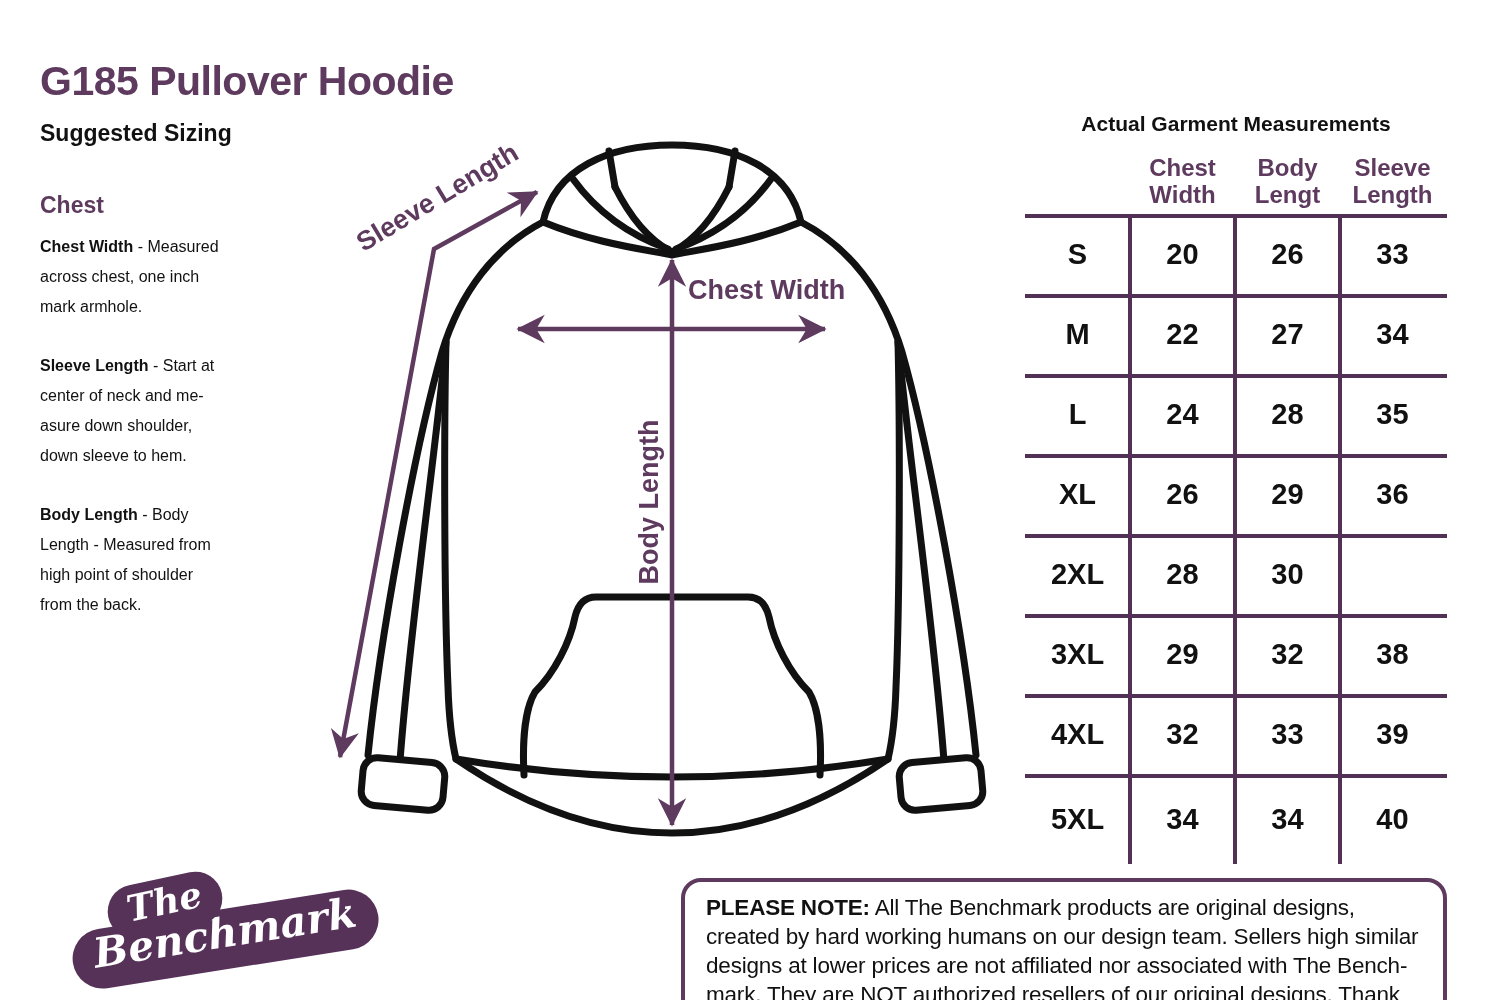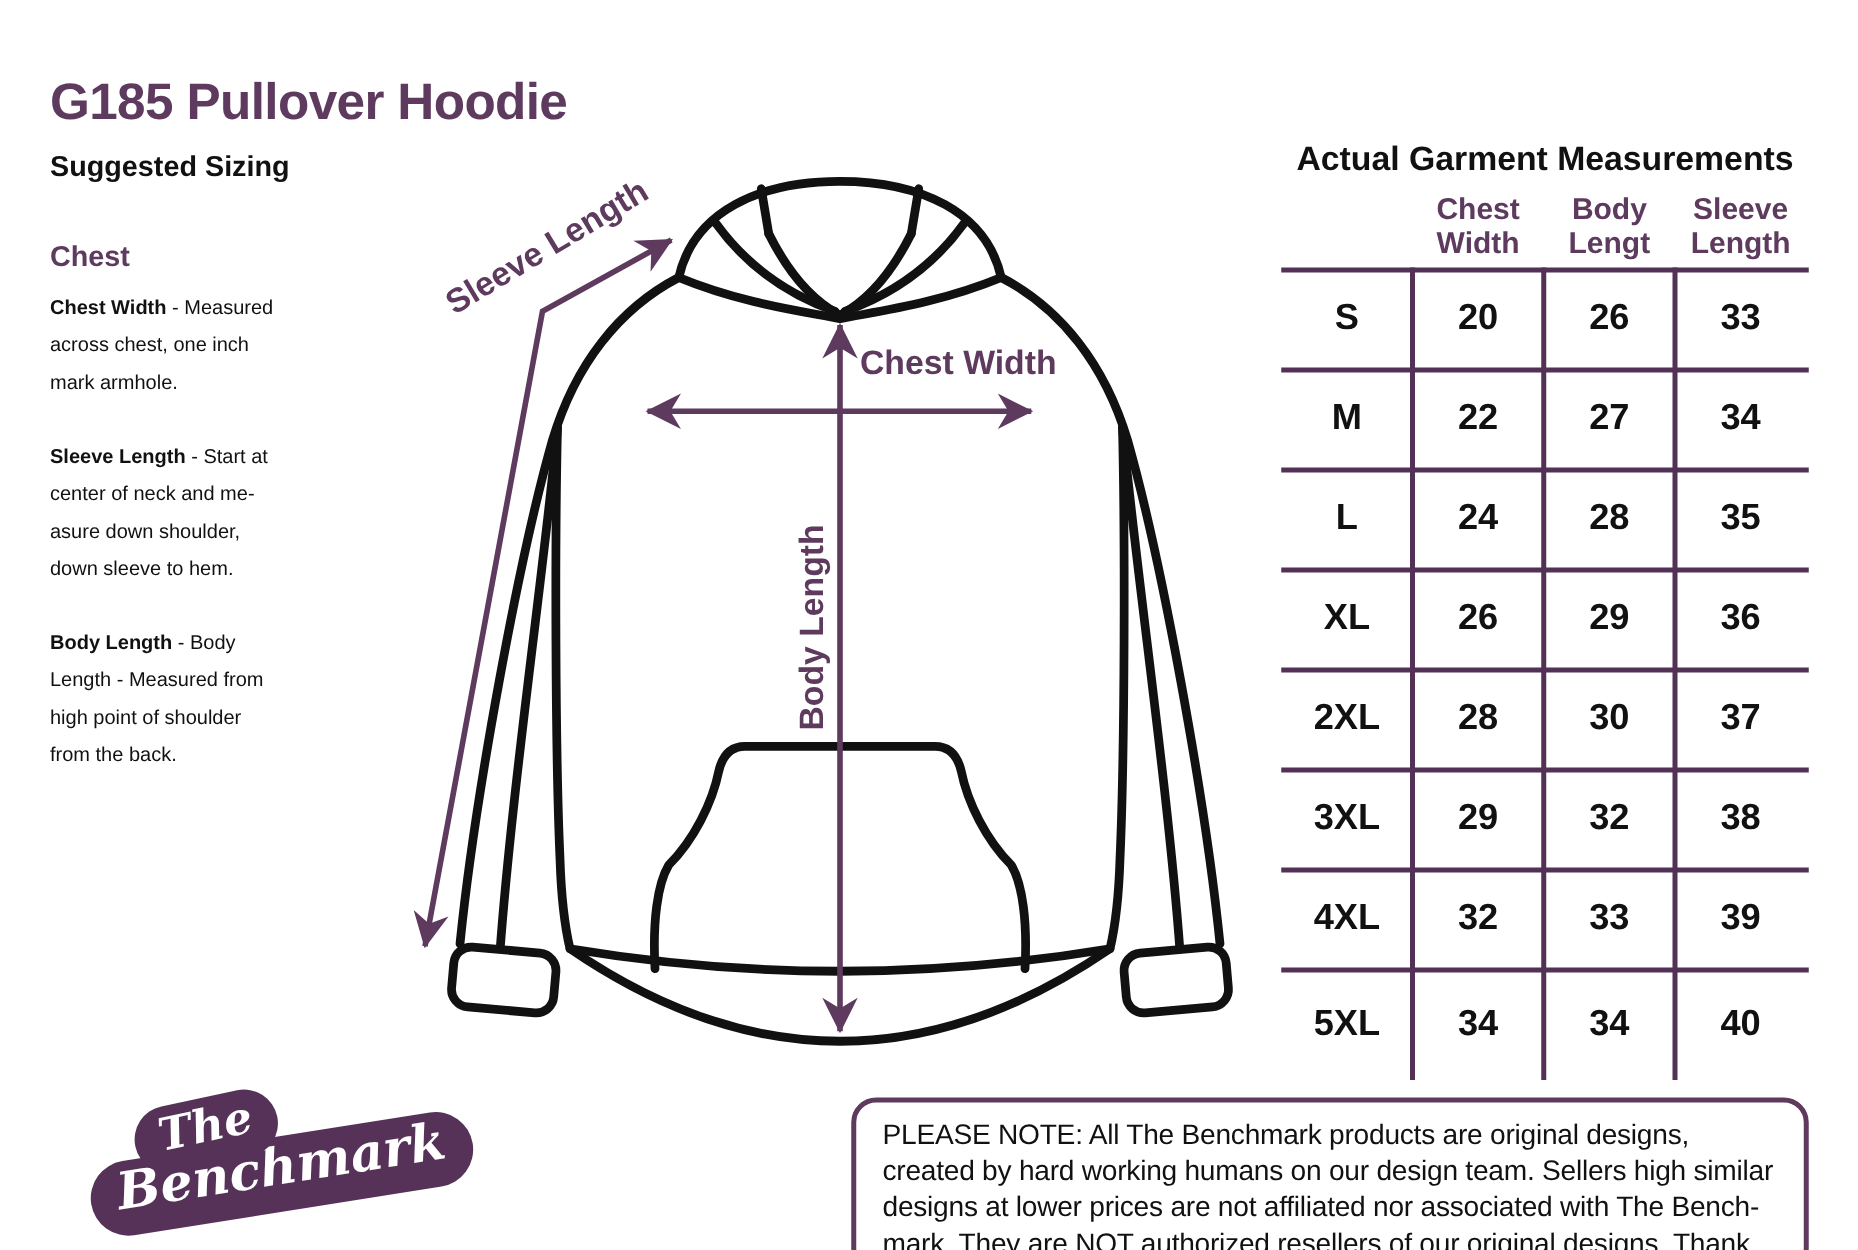--- a/index.html
+++ b/index.html
@@ -25,21 +25,21 @@
     position:absolute; left:40px; top:200px; width:300px;
     font-size:16px; line-height:30px; color:#111;
   }
   .descriptions p { margin-bottom:29px; }
   .descriptions strong { font-weight:bold; }
   
   #hoodie-svg { position:absolute; left:330px; top:95px; width:680px; height:720px; overflow:visible; }
   
   .table-title {
     position:absolute; left:1025px; top:80px; width:422px;
-    text-align:center; font-size:27px; font-weight:bold; color:#111;
+    text-align:center; font-size:21px; font-weight:bold; color:#111;
   }
   .table-header {
     position:absolute; left:1025px; top:116px; width:422px; height:64px;
     display:flex; align-items:flex-end;
   }
   .table-header .th {
     width:105px; text-align:center; font-size:24px; font-weight:bold;
     color:#5d3a5e; line-height:27px; padding-bottom:4px;
   }
   .size-grid {
@@ -55,21 +55,21 @@
   .size-grid .cell {
     width:105px; text-align:center; font-size:29px; font-weight:bold;
     color:#111; display:flex; align-items:center; justify-content:center;
   }
   
   .note-box {
     position:absolute; left:681px; top:846px; width:766px; height:141px;
     border:4px solid #5d3a5e; border-radius:20px; padding:11px 21px;
     font-size:22.5px; line-height:29px; color:#111; letter-spacing:-0.2px;
   }
-  .note-box strong { font-weight:normal; }
+  .note-box strong { font-weight:bold; }
   
   .logo { position:absolute; left:68px; top:838px; transform:rotate(-9deg); width:300px; }
   .logo-the {
     display:inline-block; background:#563259; color:#fff;
     font-family:"DejaVu Serif", serif; font-style:italic; font-weight:bold;
     font-size:36px; padding:2px 20px 10px; border-radius:28px; margin-left:42px;
     transform:rotate(-3deg);
   }
   .logo-bench {
     display:inline-block; background:#563259; color:#fff;
@@ -184,21 +184,20 @@
     <div class="row" style="top:240px">
       <div class="cell">XL</div>
       <div class="cell">26</div>
       <div class="cell">29</div>
       <div class="cell">36</div>
     </div>
     <div class="row" style="top:320px">
       <div class="cell">2XL</div>
       <div class="cell">28</div>
       <div class="cell">30</div>
-      <div class="cell">37</div>
     </div>
     <div class="row" style="top:400px">
       <div class="cell">3XL</div>
       <div class="cell">29</div>
       <div class="cell">32</div>
       <div class="cell">38</div>
     </div>
     <div class="row" style="top:480px">
       <div class="cell">4XL</div>
       <div class="cell">32</div>

